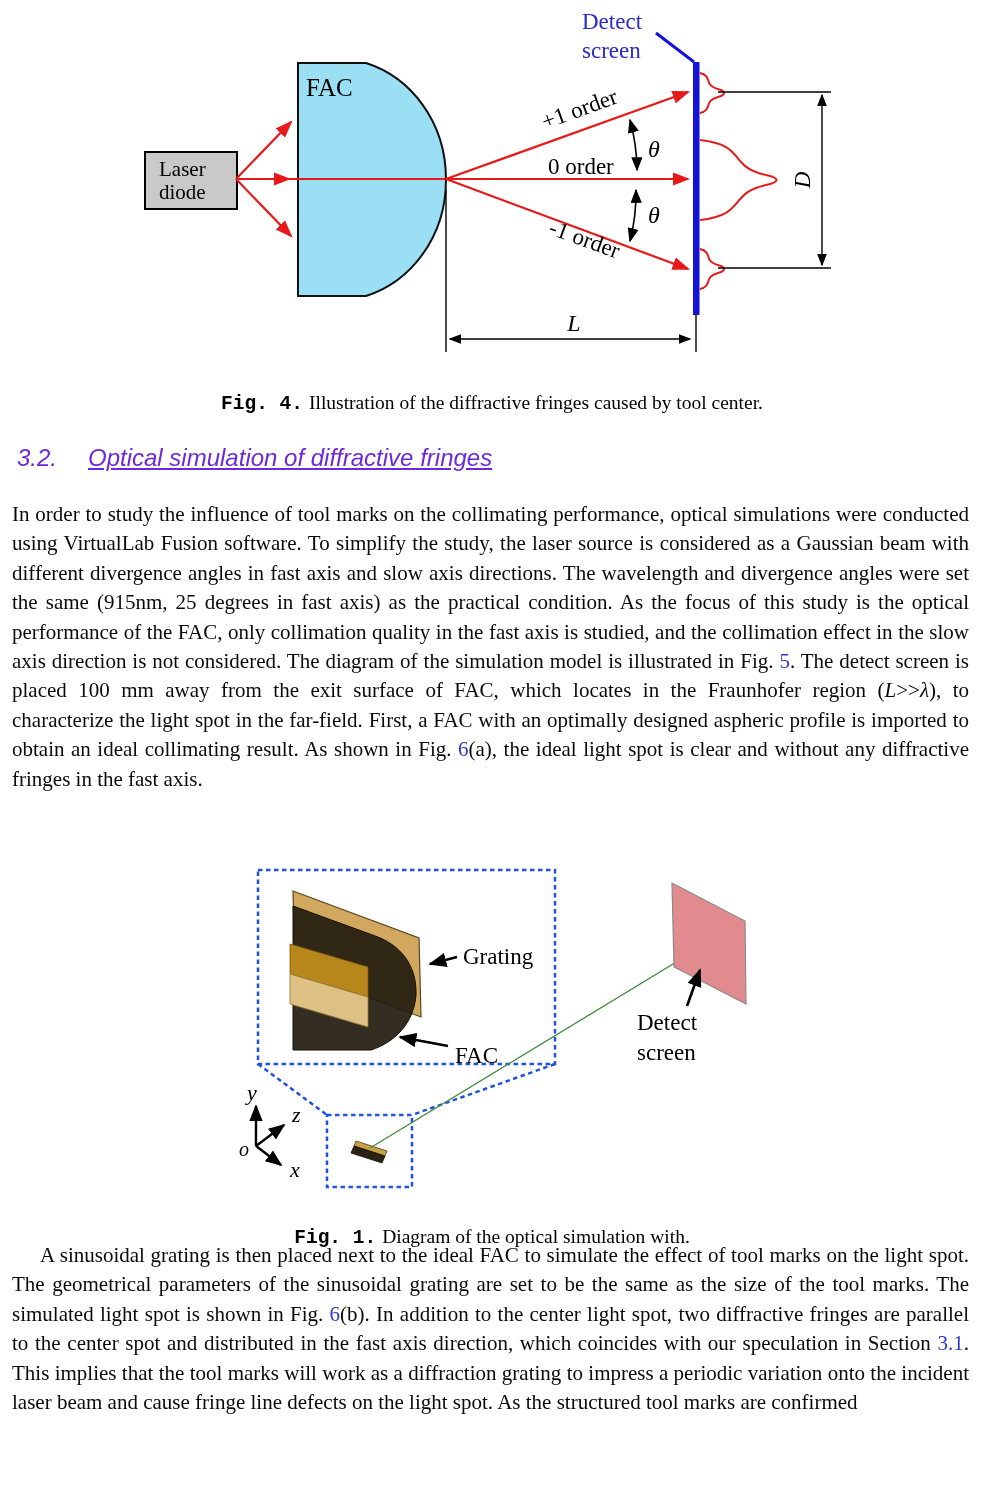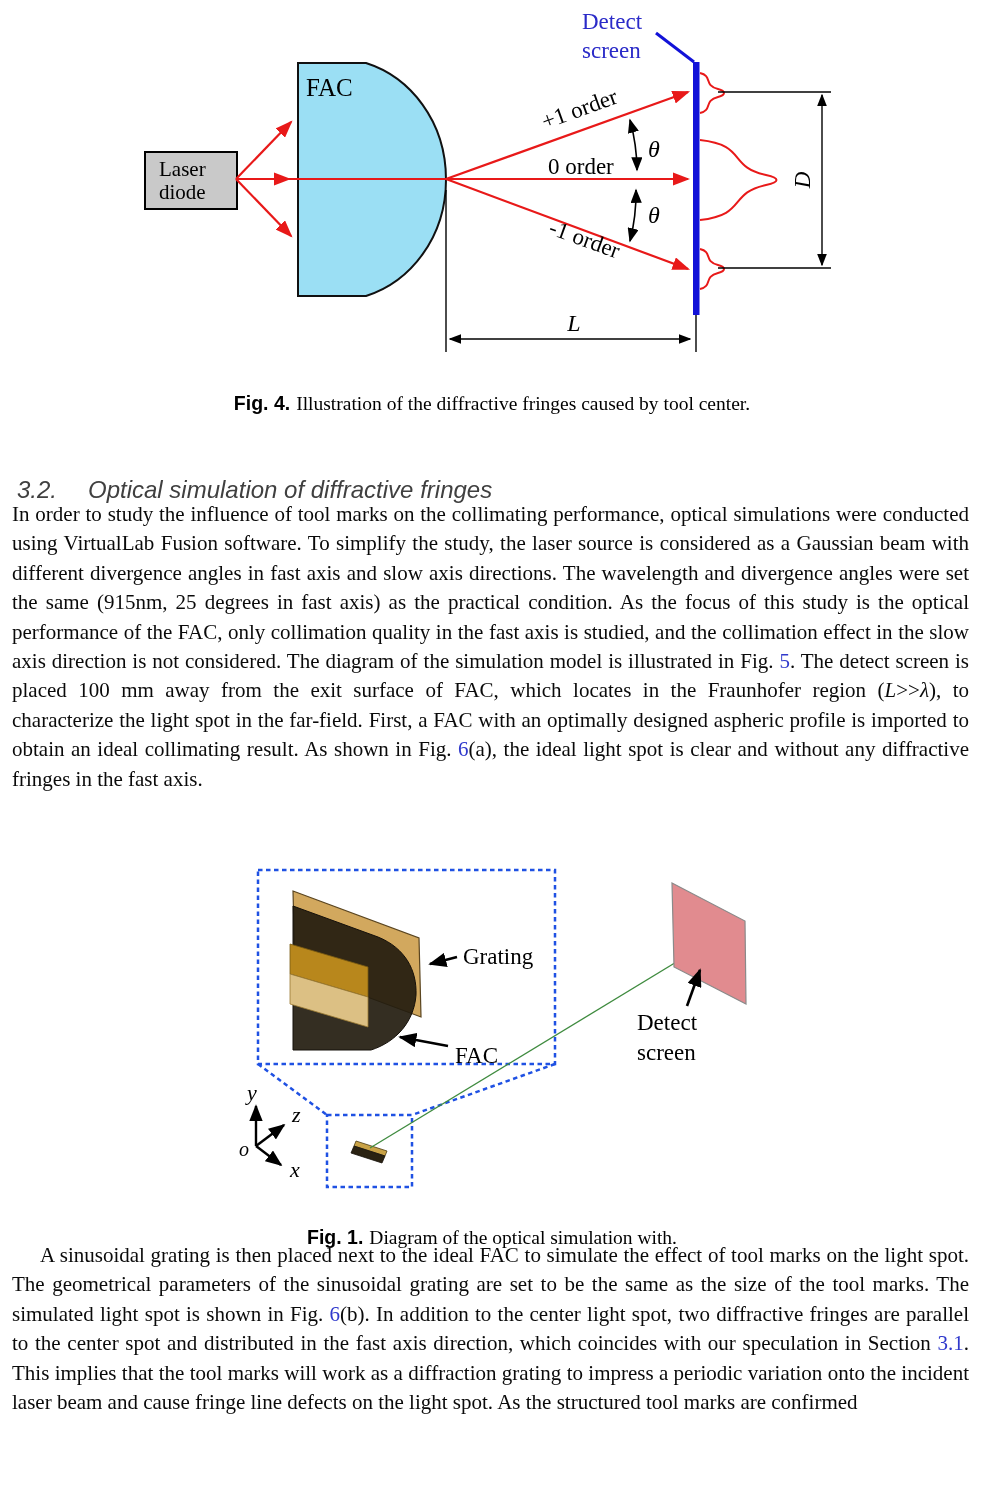--- a/index.html
+++ b/index.html
@@ -3,25 +3,25 @@
 <meta charset="utf-8">
 <style>
   html,body { margin:0; padding:0; background:#ffffff; }
   .page { position:relative; width:984px; height:1503px; background:#fff; overflow:hidden;
           font-family:"Liberation Serif", serif; color:#0a0a0a; }
   svg { position:absolute; left:0; }
   svg text { font-family:"Liberation Serif", serif; }
   .fig4 { top:0; }
   .fig5 { top:850px; }
   .caption { position:absolute; left:0; width:984px; text-align:center; font-size:19.5px; color:#000; }
-  .caption .cap-bold { font-family:Liberation Sans, sans-serif; font-weight:bold; margin-right:6px; }
+  .caption .cap-bold { font-family:Liberation Mono, monospace; font-weight:bold; margin-right:6px; }
   .cap4 { top:392px; }
   .cap5 { top:1226px; }
-  .heading { position:absolute; left:17px; top:476px; font-family:"Liberation Sans", sans-serif;
-             font-style:italic; font-size:24px; color:#404040; white-space:nowrap; }
+  .heading { position:absolute; left:17px; top:444px; font-family:"Liberation Sans", sans-serif;
+             font-style:italic; font-size:24px; color:#6d28d9; white-space:nowrap;text-decoration:underline; }
   .heading .num { display:inline-block; width:71px; font-style:italic; }
   .body-par { position:absolute; left:12px; width:957px; font-size:21px; line-height:29.4px;
               text-align:justify; color:#0a0a0a; }
   .p1 { top:479px; }
   .p2 { top:1220px; text-indent:28px; }
   .i { font-style:italic; }
   .link { cursor:pointer; }
 </style>
 </head>
 <body>

